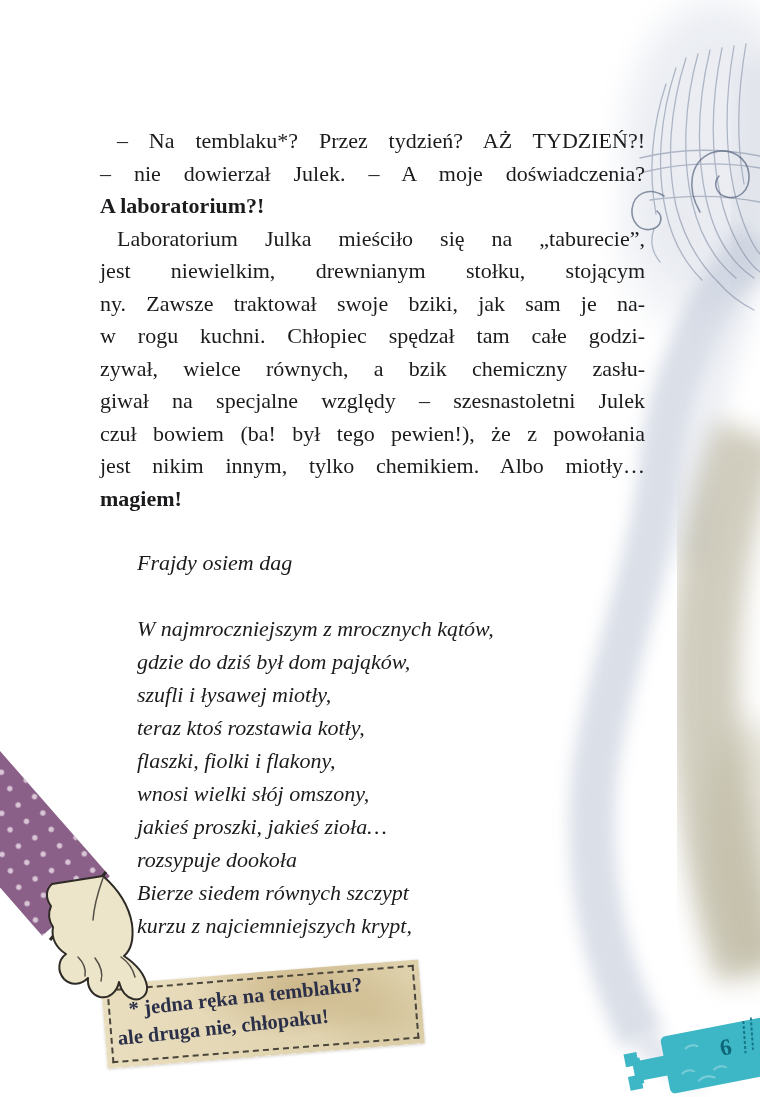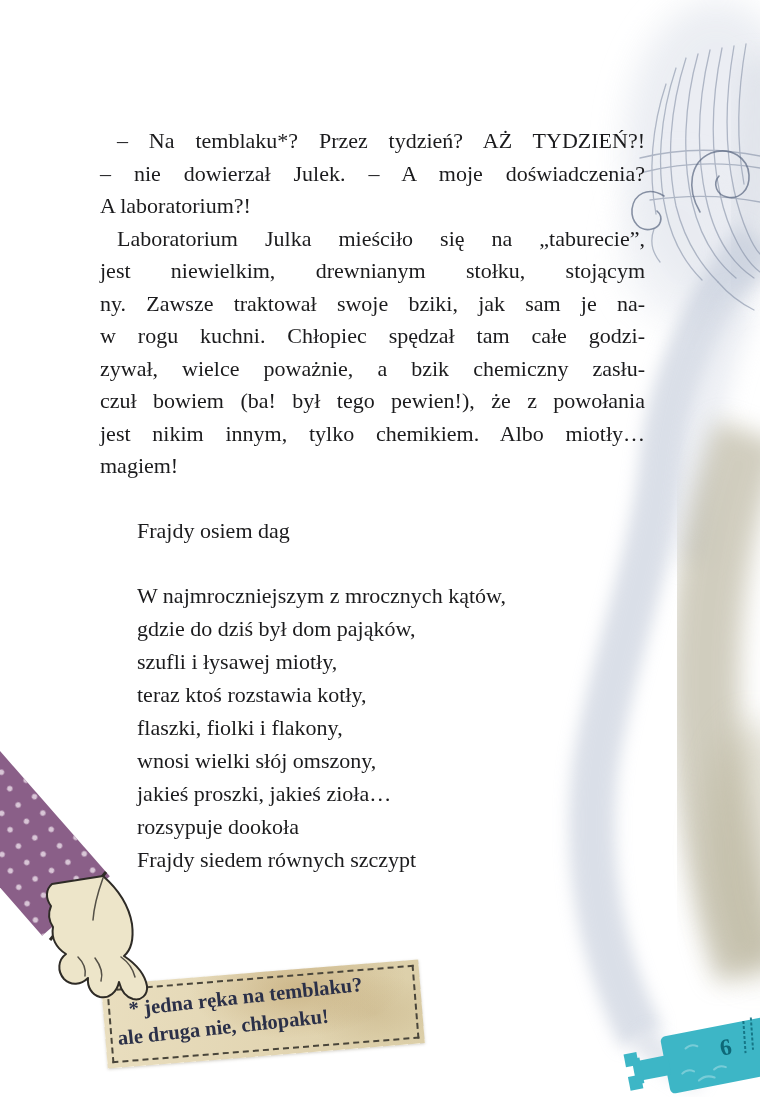--- a/index.html
+++ b/index.html
@@ -9,24 +9,24 @@
     overflow:hidden; font-family:"Liberation Serif","DejaVu Serif",serif;
   }
   .art { position:absolute; left:0; top:0; width:760px; height:1097px; }
   .art.back { z-index:0; }
   .art.front { z-index:4; }
   .text-block {
     position:absolute; left:100px; top:125px; width:545px; z-index:2;
     color:#1b1b1d; font-size:22px; line-height:32.5px;
   }
   .bline { text-align:justify; text-align-last:justify; }
-  .bline.last { text-align-last:left; }
+  .bline.last { text-align-last:left;font-weight:bold; }
   .bline.ind { text-indent:17px;font-family:Liberation Serif, serif; }
-  .poem-title { margin:32px 0 4px 37px; }
-  .poem { margin:32px 0 0 37px; line-height:33px; }
+  .poem-title { font-style:italic; margin:32px 0 4px 37px; }
+  .poem { font-style:italic; margin:32px 0 0 37px; line-height:33px; }
   .note {
     position:absolute; left:104px; top:972px; width:318px; height:84px; z-index:3;
     transform:rotate(-4.6deg);
     background:
       radial-gradient(150px 70px at 62% 22%, rgba(176,142,84,.42), rgba(176,142,84,0) 72%),
       radial-gradient(90px 50px at 85% 60%, rgba(176,148,96,.25), rgba(176,148,96,0) 75%),
       linear-gradient(100deg, #e9debf, #e2d5b2 55%, #dccfa9);
     box-shadow:0 1px 3px rgba(90,80,50,.25);
   }
   .note-border { position:absolute; inset:5px; border:2px dashed #49453a; }
@@ -92,36 +92,38 @@
     <div>
       <div class="bline ind">– Na temblaku*? Przez tydzień? AŻ TYDZIEŃ?!</div>
       <div class="bline">– nie dowierzał Julek. – A moje doświadczenia?</div>
       <div class="bline last">A laboratorium?!</div>
     </div>
     <div>
       <div class="bline ind">Laboratorium Julka mieściło się na „taburecie”,</div>
       <div class="bline">jest niewielkim, drewnianym stołku, stojącym</div>
       <div class="bline">ny. Zawsze traktował swoje bziki, jak sam je na-</div>
       <div class="bline">w rogu kuchni. Chłopiec spędzał tam całe godzi-</div>
-      <div class="bline">zywał, wielce poważnie, a bzik chemiczny zasłu-</div>
+      <div class="bline">zywał, wielce równych, a bzik chemiczny zasłu-</div>
+      <div class="bline">giwał na specjalne względy – szesnastoletni Julek</div>
       <div class="bline">czuł bowiem (ba! był tego pewien!), że z powołania</div>
       <div class="bline">jest nikim innym, tylko chemikiem. Albo miotły…</div>
       <div class="bline last">magiem!</div>
     </div>
     <div class="poem-title">Frajdy osiem dag</div>
     <div class="poem">
       <div>W najmroczniejszym z mrocznych kątów,</div>
       <div>gdzie do dziś był dom pająków,</div>
       <div>szufli i łysawej miotły,</div>
       <div>teraz ktoś rozstawia kotły,</div>
       <div>flaszki, fiolki i flakony,</div>
       <div>wnosi wielki słój omszony,</div>
       <div>jakieś proszki, jakieś zioła…</div>
       <div>rozsypuje dookoła</div>
-      <div>Frajdy siedem równych szczypt</div>
+      <div>Bierze siedem równych szczypt</div>
+      <div>kurzu z najciemniejszych krypt,</div>
     </div>
   </main>
 
   <div class="note">
     <div class="note-border"></div>
     <div class="note-text">
       <div>* jedna ręka na temblaku?</div>
       <div class="note-line2">ale druga nie, chłopaku!</div>
     </div>
   </div>

